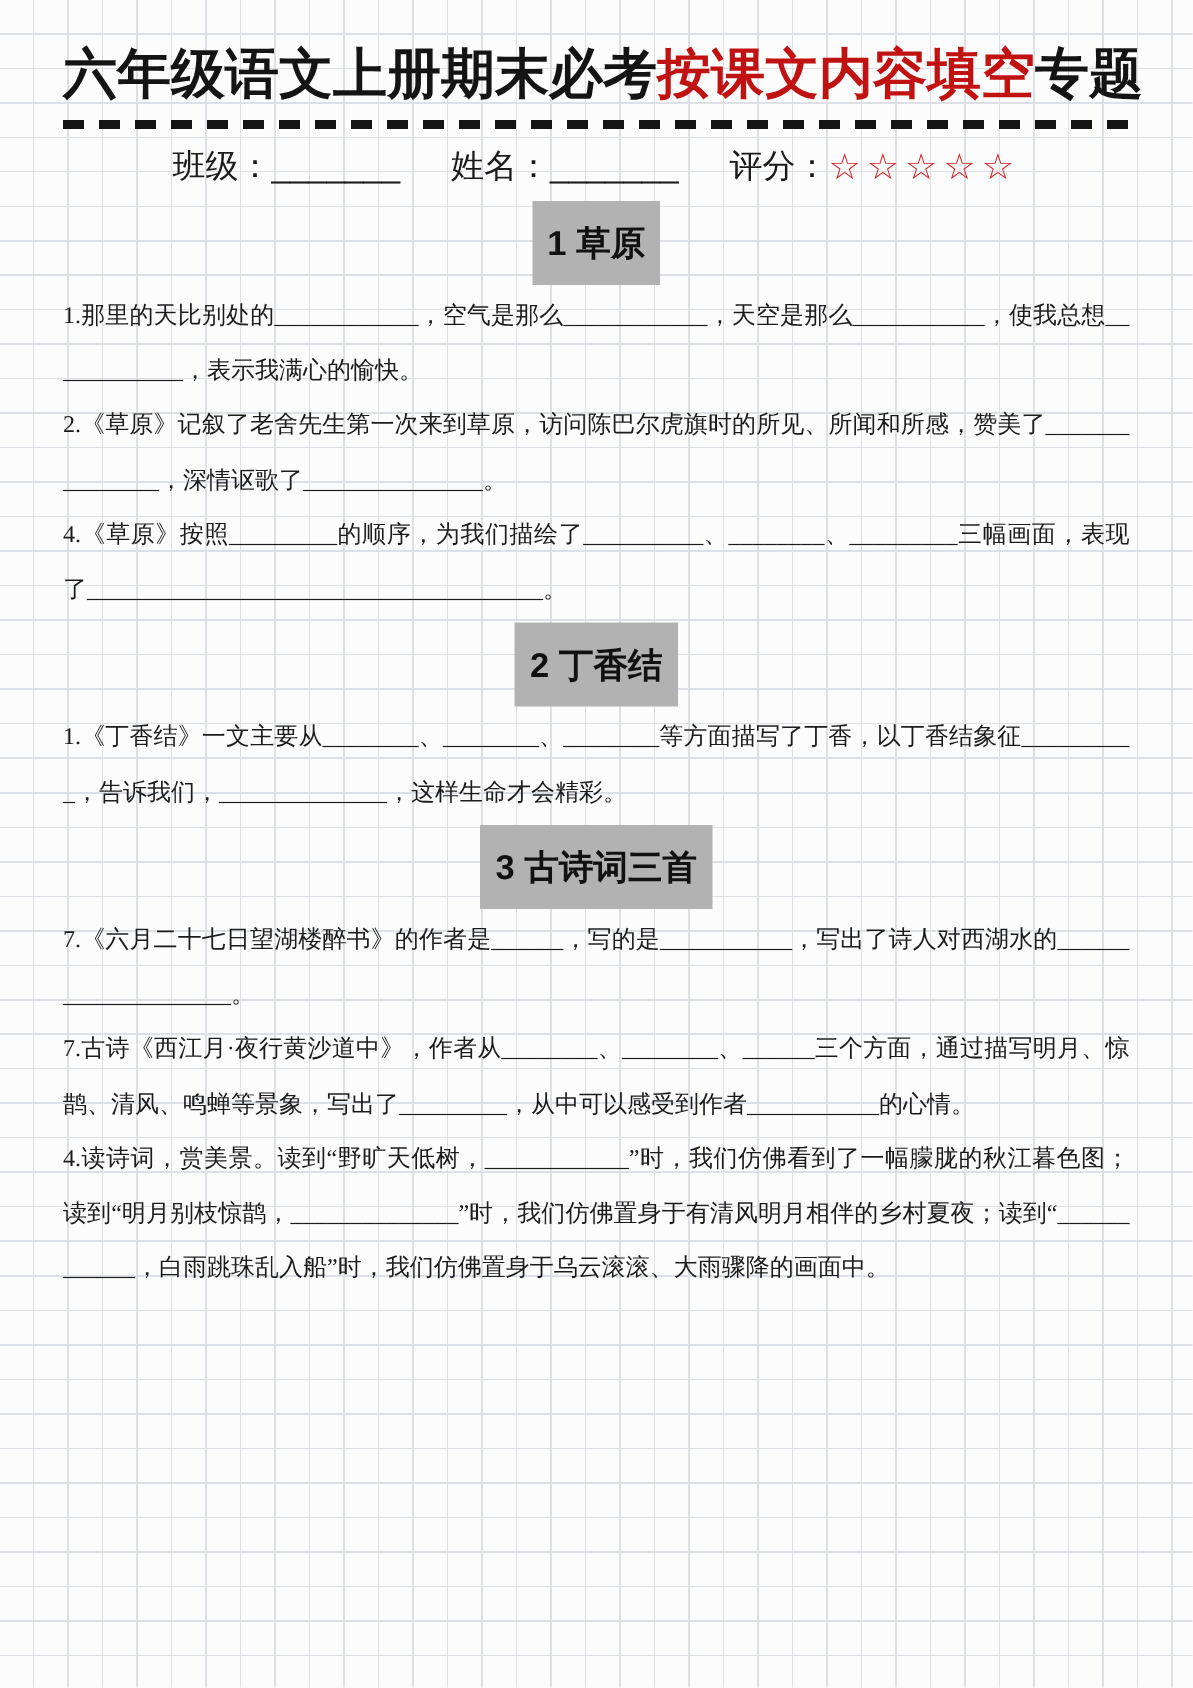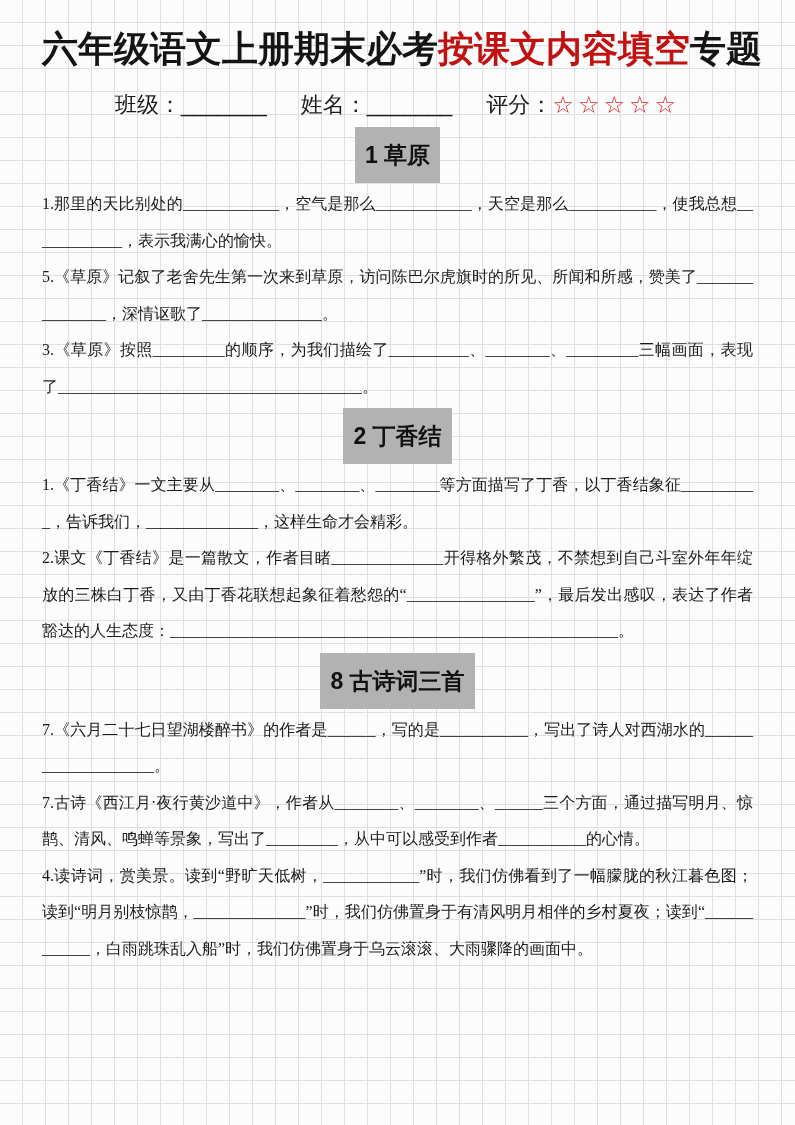--- a/index.html
+++ b/index.html
@@ -91,29 +91,28 @@
   <div class="dashed-divider"></div>
 
   <div class="info-row">
     <span>班级：</span><span class="blank-text">_______</span><span class="gap"></span><span>姓名：</span><span class="blank-text">_______</span><span class="gap"></span><span>评分：</span><span class="stars">☆☆☆☆☆</span>
   </div>
 
   <div class="section-heading">
     <span class="hbg">1 草原</span>
   </div>
   <p class="q">1.那里的天比别处的____________，空气是那么____________，天空是那么___________，使我总想____________，表示我满心的愉快。</p>
-  <p class="q">5.《草原》记叙了老舍先生第一次来到草原，访问陈巴尔虎旗时的所见、所闻和所感，赞美了_______________，深情讴歌了_______________。</p>
-  <p class="q">3.《草原》按照_________的顺序，为我们描绘了__________、________、_________三幅画面，表现了______________________________________。</p>
+  <p class="q">2.《草原》记叙了老舍先生第一次来到草原，访问陈巴尔虎旗时的所见、所闻和所感，赞美了_______________，深情讴歌了_______________。</p>
+  <p class="q">4.《草原》按照_________的顺序，为我们描绘了__________、________、_________三幅画面，表现了______________________________________。</p>
 
   <div class="section-heading">
     <span class="hbg">2 丁香结</span>
   </div>
   <p class="q">1.《丁香结》一文主要从________、________、________等方面描写了丁香，以丁香结象征__________，告诉我们，______________，这样生命才会精彩。</p>
-  <p class="q">2.课文《丁香结》是一篇散文，作者目睹______________开得格外繁茂，不禁想到自己斗室外年年绽放的三株白丁香，又由丁香花联想起象征着愁怨的“________________”，最后发出感叹，表达了作者豁达的人生态度：________________________________________________________。</p>
 
   <div class="section-heading">
-    <span class="hbg">8 古诗词三首</span>
+    <span class="hbg">3 古诗词三首</span>
   </div>
   <p class="q">7.《六月二十七日望湖楼醉书》的作者是______，写的是___________，写出了诗人对西湖水的____________________。</p>
   <p class="q">7.古诗《西江月·夜行黄沙道中》，作者从________、________、______三个方面，通过描写明月、惊鹊、清风、鸣蝉等景象，写出了_________，从中可以感受到作者___________的心情。</p>
   <p class="q">4.读诗词，赏美景。读到“野旷天低树，____________”时，我们仿佛看到了一幅朦胧的秋江暮色图；读到“明月别枝惊鹊，______________”时，我们仿佛置身于有清风明月相伴的乡村夏夜；读到“____________，白雨跳珠乱入船”时，我们仿佛置身于乌云滚滚、大雨骤降的画面中。</p>
 
 </div>
 
 </body></html>

